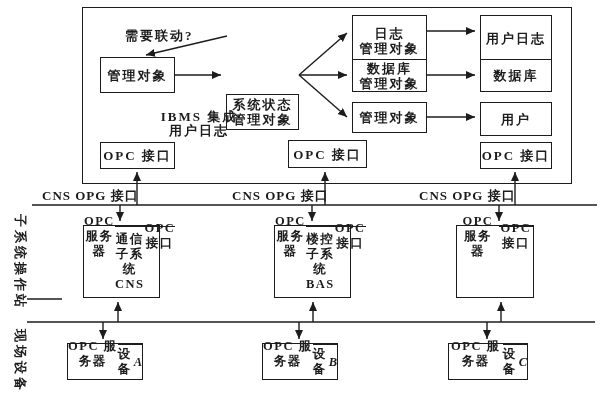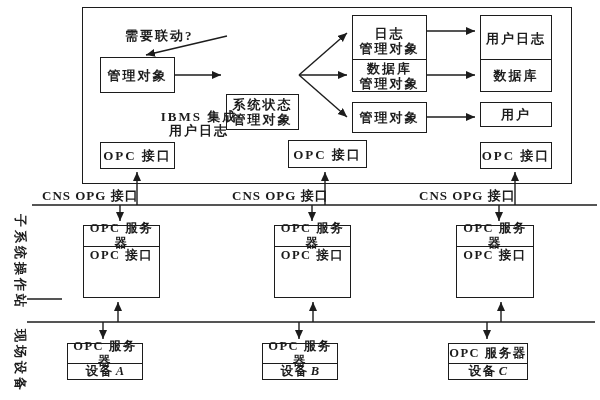--- a/index.html
+++ b/index.html
@@ -23,21 +23,21 @@
     border:1.4px solid #1c1c1c; background:transparent;
   }
   .label {
     position:absolute; font-size:13px; letter-spacing:1px;
     white-space:nowrap; line-height:14px;
   }
   .title-label { text-align:center; letter-spacing:2px; }
   .stack {
     position:absolute; box-sizing:border-box;
     border:1.4px solid #1c1c1c; background:#ffffff;
-    display:flex; flex-direction:column;
+    display:flex; flex-direction:row;justify-content:space-between;
   }
   .stack .row {
     box-sizing:border-box; display:flex; align-items:center; justify-content:center;
     text-align:center; white-space:pre-line;
     font-size:12.5px; line-height:15px; letter-spacing:1.5px;
   }
   .stack .row + .row { border-top:1.4px solid #1c1c1c; }
   .dev-id { font-style:italic; margin-left:2px; letter-spacing:0; }
   .vlabel {
     position:absolute; font-size:13px; letter-spacing:3px;
@@ -92,40 +92,44 @@
   <div class="box" style="left:100px; top:57px; width:75px; height:36px;">管理对象</div>
   <div class="box" style="left:226px; top:57px; width:73px; height:36px;margin-top:37px;">系统状态
 管理对象</div>
   <div class="box" style="left:352px; top:15px; width:75px; height:51px;">日志
 管理对象</div>
   <div class="box" style="left:480px; top:15px; width:72px; height:46px;">用户日志</div>
   <div class="box" style="left:352px; top:59px; width:75px; height:33px;">数据库
 管理对象</div>
   <div class="box" style="left:480px; top:59px; width:72px; height:33px;">数据库</div>
   <div class="box" style="left:352px; top:102px; width:75px; height:31px;">管理对象</div>
-  <div class="box" style="left:480px; top:102px; width:72px; height:25px;">用户</div>
+  <div class="box" style="left:480px; top:102px; width:72px; height:34px;">用户</div>
   <div class="label title-label" style="left:158px; top:110px; width:82px; white-space:pre-line;">IBMS 集成
 用户日志</div>
   <div class="box" style="left:100px; top:142px; width:75px; height:27px;">OPC 接口</div>
   <div class="box" style="left:288px; top:140px; width:79px; height:28px;">OPC 接口</div>
   <div class="box" style="left:480px; top:142px; width:72px; height:27px;">OPC 接口</div>
 
   <div class="label" style="left:42px; top:189px;">CNS OPG 接口</div>
   <div class="label" style="left:232px; top:189px;">CNS OPG 接口</div>
   <div class="label" style="left:419px; top:189px;">CNS OPG 接口</div>
 
   <div class="vlabel" style="left:-27px; top:252px; width:94px; text-align:center;">子系统操作站</div>
   <div class="vlabel" style="left:-12px; top:352px; width:64px; text-align:center;">现场设备</div>
 
   <div class="stack" style="left:83px; top:225px; width:77px; height:73px;">
     <div class="row" style="height:20px;">OPC 服务器</div>
+    <div class="row" style="flex:1;">通信
+子系统 CNS</div>
     <div class="row" style="height:18px;">OPC 接口</div>
   </div>
   <div class="stack" style="left:274px; top:225px; width:77px; height:73px;">
     <div class="row" style="height:20px;">OPC 服务器</div>
+    <div class="row" style="flex:1;">楼控
+子系统 BAS</div>
     <div class="row" style="height:18px;">OPC 接口</div>
   </div>
   <div class="stack" style="left:456px; top:225px; width:78px; height:73px;">
     <div class="row" style="height:20px;">OPC 服务器</div>
     <div class="row" style="height:18px;">OPC 接口</div>
   </div>
 
   <div class="stack" style="left:67px; top:343px; width:76px; height:37px;">
     <div class="row" style="height:19px;">OPC 服务器</div>
     <div class="row" style="flex:1;">

